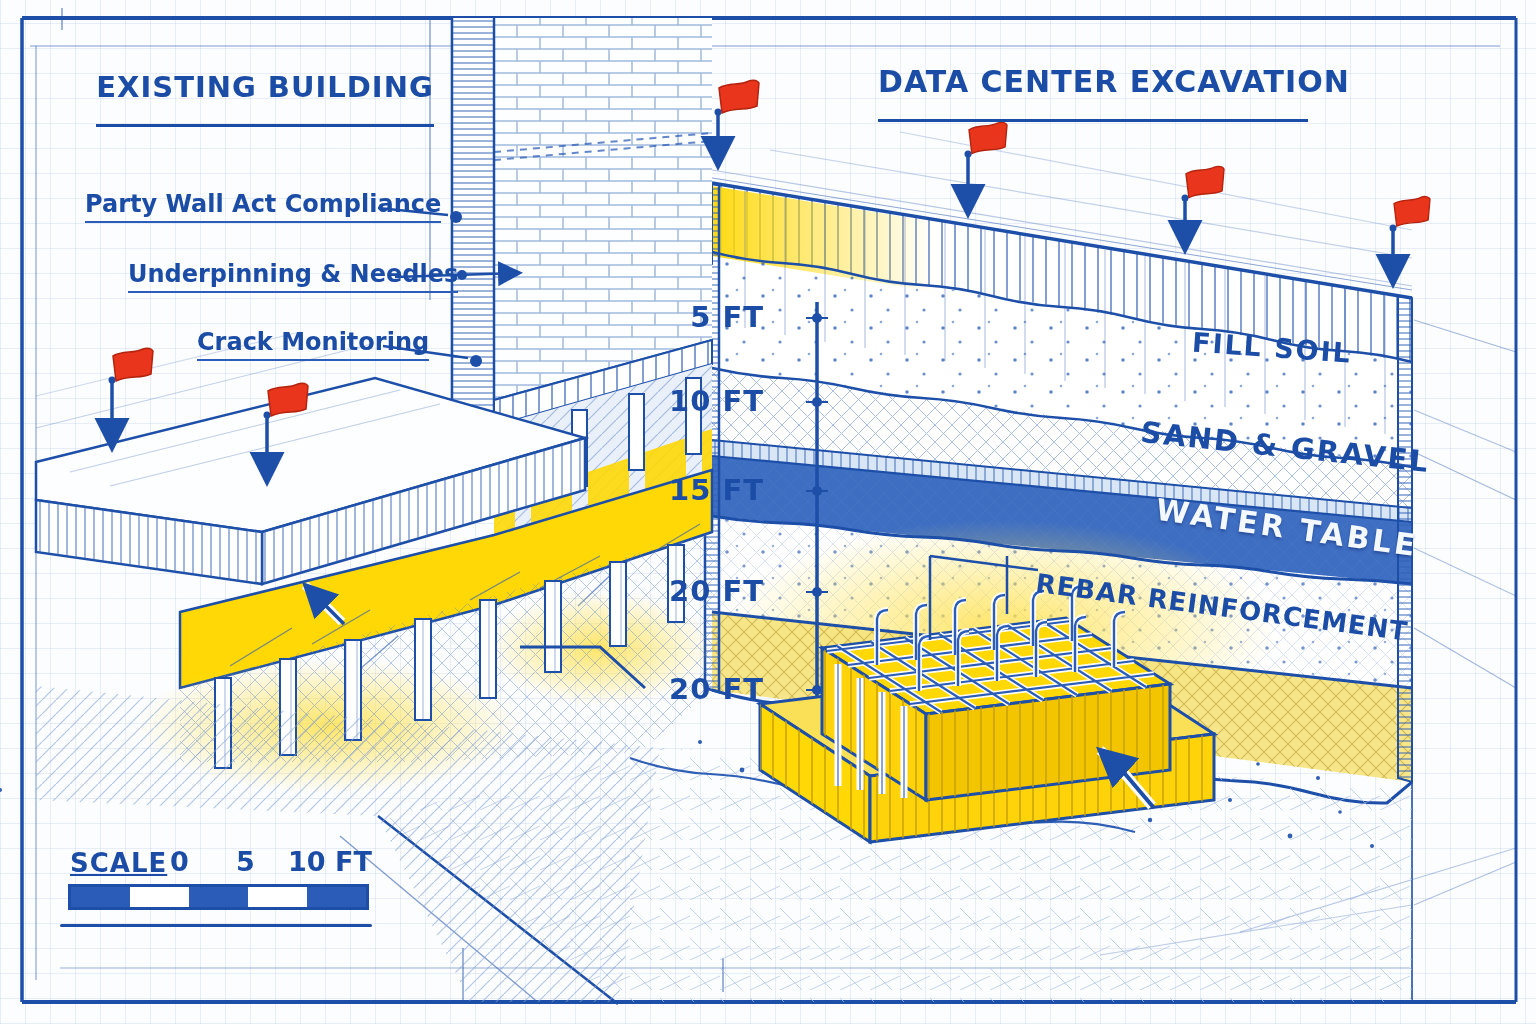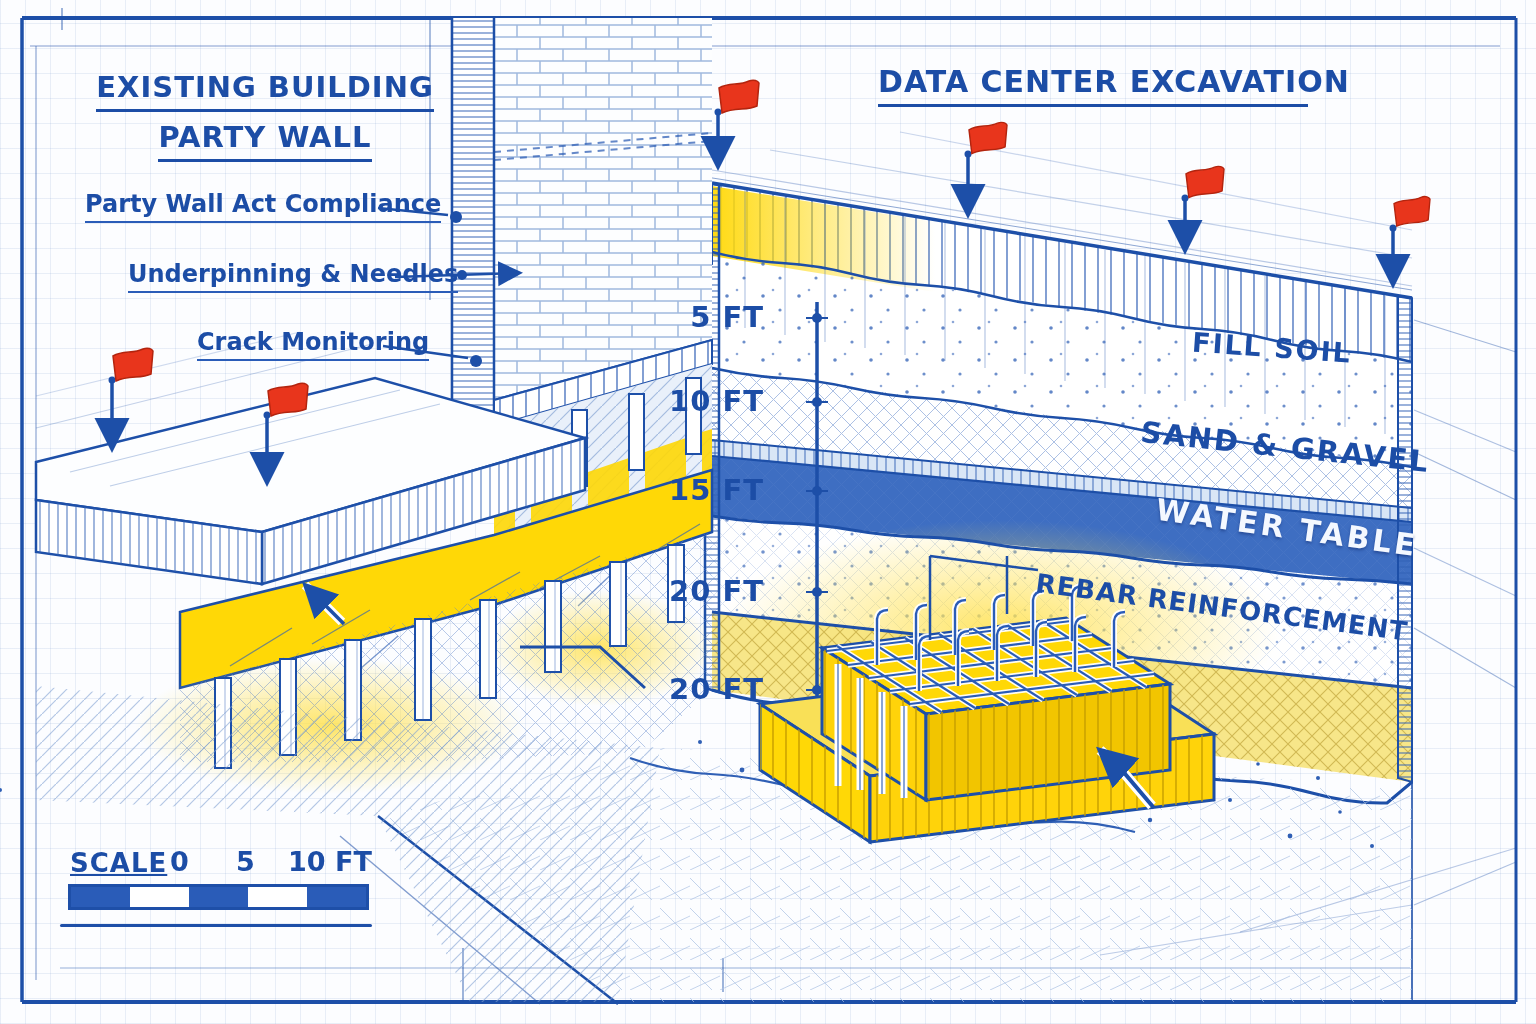--- a/index.html
+++ b/index.html
@@ -8,21 +8,21 @@
     background:
       repeating-linear-gradient(0deg, rgba(110,145,200,.14) 0 1px, transparent 1px 25px),
       repeating-linear-gradient(90deg, rgba(110,145,200,.14) 0 1px, transparent 1px 25px),
       #fcfdff;
     font-family:"DejaVu Sans","Liberation Sans",sans-serif;
   }
   #art{position:absolute;left:0;top:0;z-index:1;}
   .lbl{position:absolute;z-index:3;color:#1c4da6;font-weight:bold;white-space:nowrap;}
   .hand{font-weight:600;}
   .u2{border-bottom:2px solid #2a5cb8;padding-bottom:3px;}
-  .u3{border-bottom:3px solid #1c4da6;padding-bottom:5px;}
+  .u3{border-bottom:3px solid #1c4da6;padding-bottom:20px;}
   .titleL{left:100px;top:70px;width:330px;display:flex;flex-direction:column;align-items:center;gap:8px;font-size:29px;letter-spacing:1px;}
   .titleR{left:878px;top:64px;width:430px;text-align:center;font-size:30px;letter-spacing:1px;}
   .callout{font-size:24px;}
   .depth{left:664px;width:100px;text-align:right;font-size:29px;letter-spacing:1px;}
   .layerlbl{font-size:27px;letter-spacing:2px;}
   .note{left:302px;top:608px;z-index:3;padding:14px 20px;
         background:radial-gradient(ellipse closest-side,rgba(255,255,255,.97) 55%,rgba(255,255,255,0));
         color:#1c4da6;font-weight:bold;font-size:27px;letter-spacing:1px;line-height:1.55;}
   .scalewrap{position:absolute;z-index:3;left:0;top:0;}
   .scale-label{position:absolute;left:70px;top:848px;font-size:26px;letter-spacing:1px;text-decoration:underline;}
@@ -340,21 +340,20 @@
     <use href="#cloth" transform="translate(719,84)"></use>
     <use href="#cloth" transform="translate(969,126) scale(.95)"></use>
     <use href="#cloth" transform="translate(1186,170) scale(.95)"></use>
     <use href="#cloth" transform="translate(1394,200) scale(.9)"></use>
   </g>
 </g>
 </svg>
 
 <div class="lbl titleL">
   <span class="u3">EXISTING BUILDING</span>
-  <span class="u3">PARTY WALL</span>
 </div>
 
 <div class="lbl titleR u3">DATA CENTER EXCAVATION</div>
 
 <div class="lbl callout hand u2" style="left:85px;top:190px;">Party Wall Act Compliance</div>
 <div class="lbl callout hand u2" style="left:128px;top:260px;">Underpinning &amp; Needles</div>
 <div class="lbl callout hand u2" style="left:197px;top:328px;">Crack Monitoring</div>
 
 <div class="lbl depth" style="top:300px;">5 FT</div>
 <div class="lbl depth" style="top:384px;">10 FT</div>

